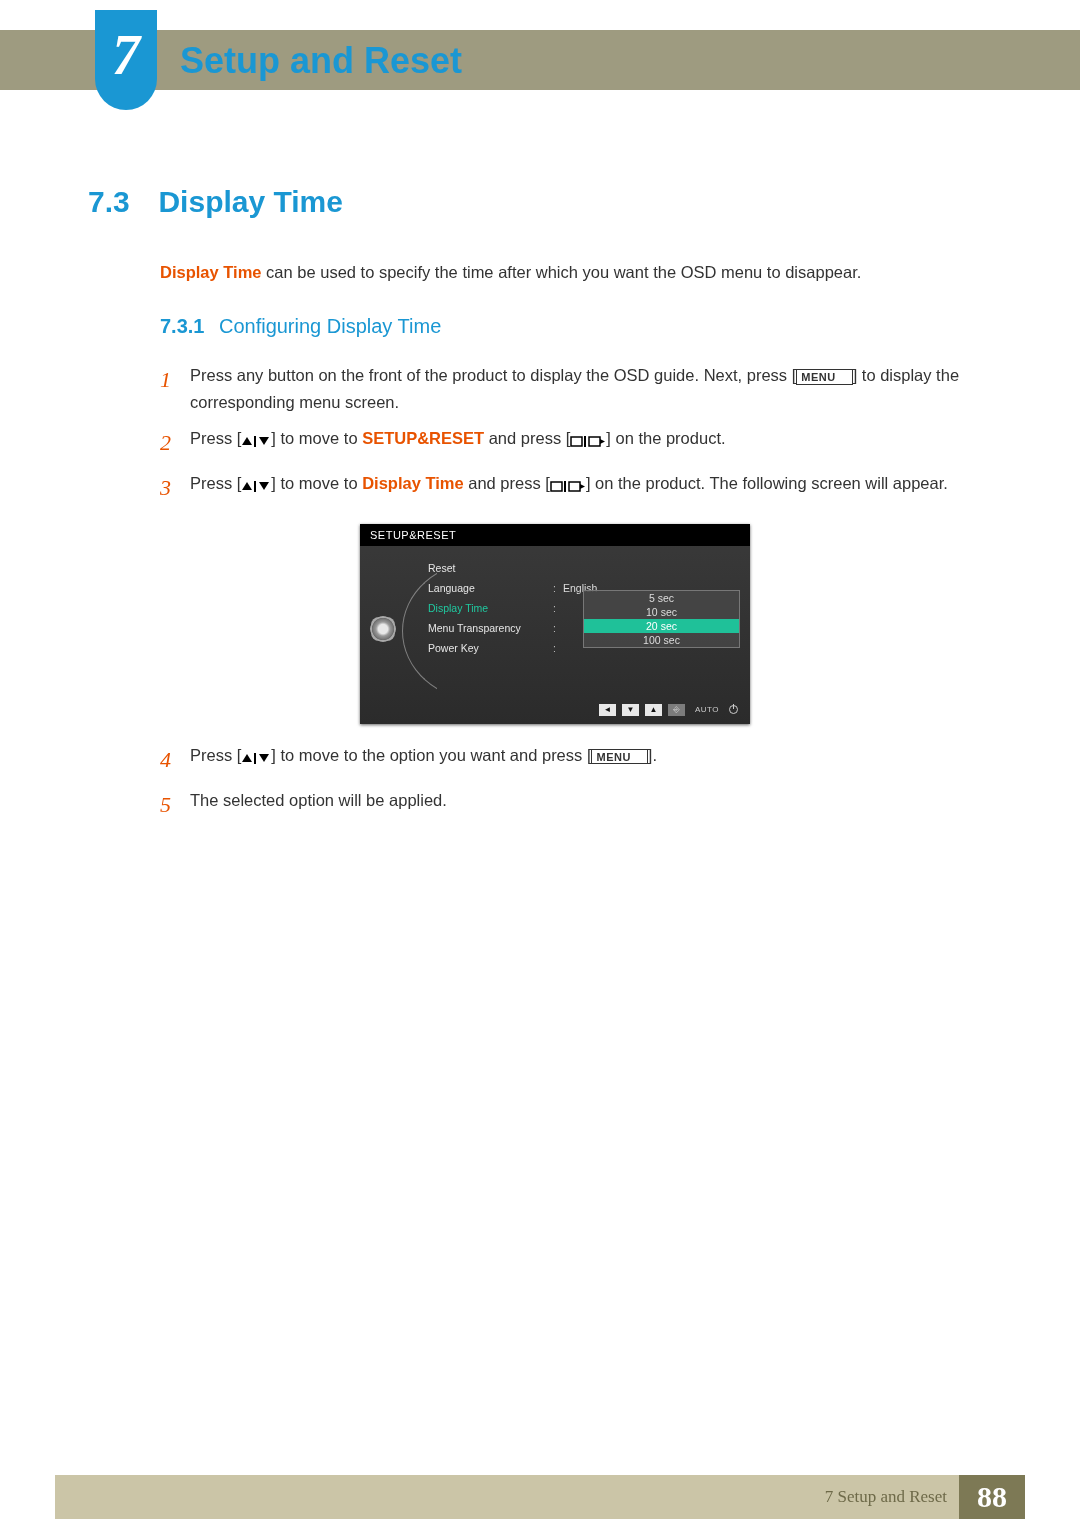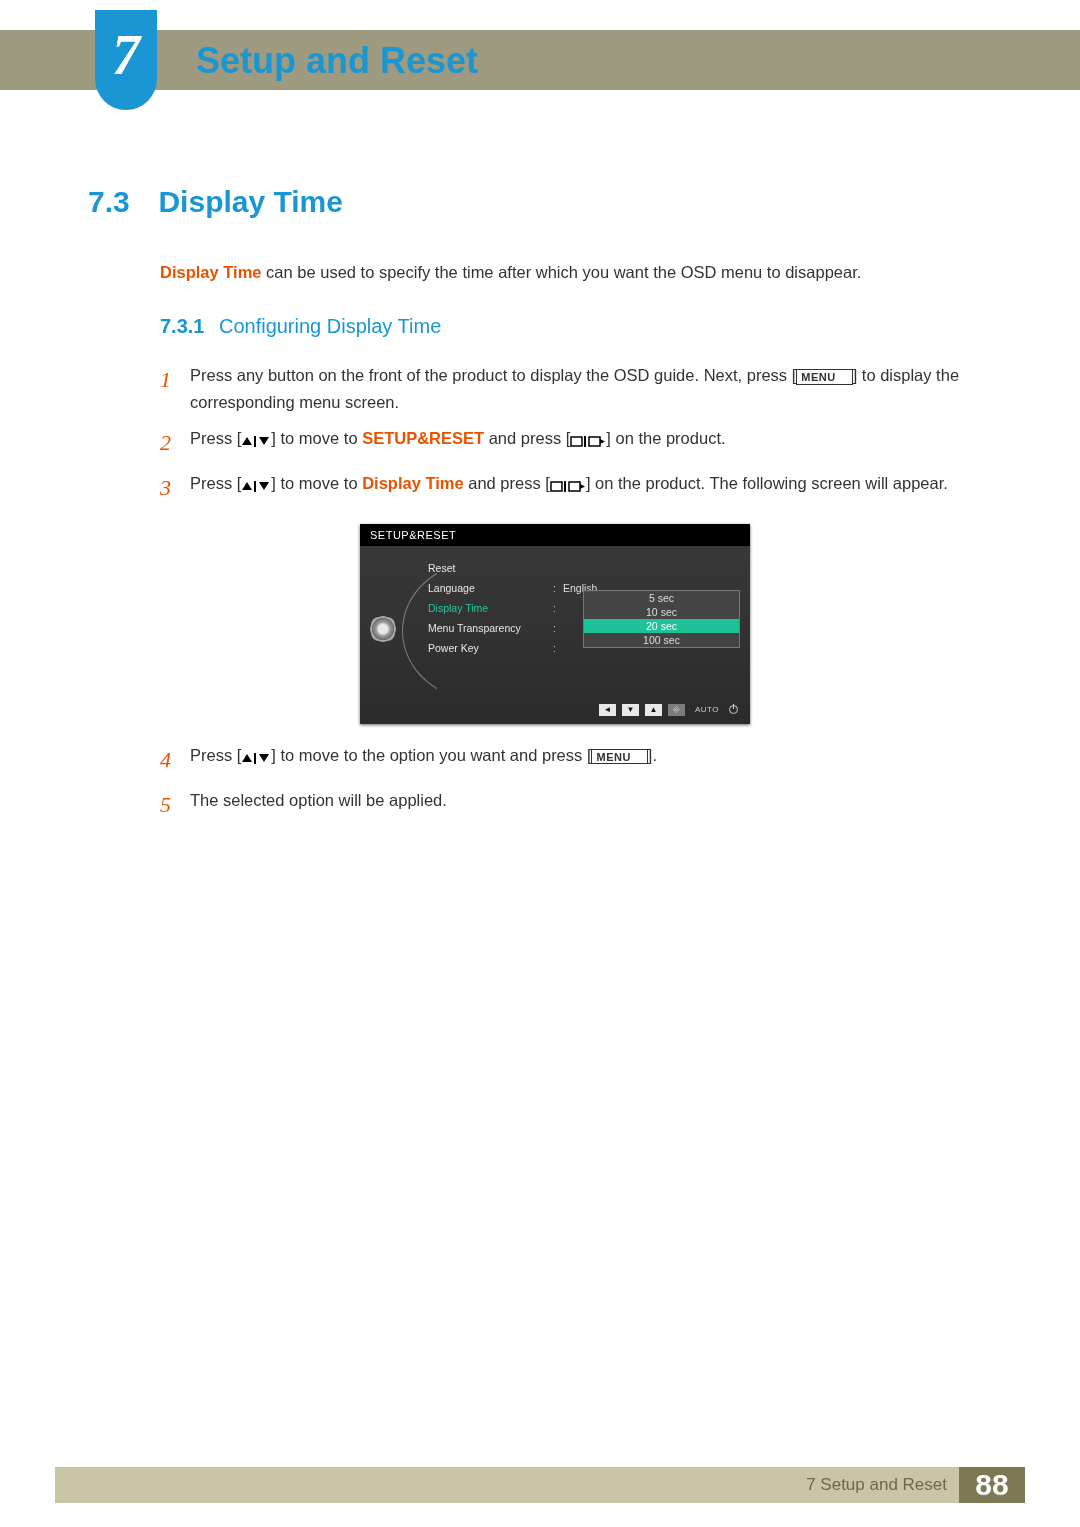--- a/index.html
+++ b/index.html
@@ -29,21 +29,21 @@
     color: #fff;
     font-size: 56px;
     font-weight: bold;
     text-align: center;
     line-height: 90px;
     font-style: italic;
     font-family: "Times New Roman", serif;
   }
   .chapter-title {
     position: absolute;
-    top: 40px; left: 196px;
+    top: 40px; left: 180px;
     color: #1a97d3;
     font-size: 36px;
     font-weight: bold;
   }
   .content {
     position: absolute;
     top: 185px; left: 88px; right: 88px;
   }
   .sec-num {
     display: inline-block;
@@ -216,23 +216,24 @@
     content: "";
     position: absolute;
     top: -2px; left: 3.2px;
     width: 1.2px; height: 5px;
     background: #ccc;
   }
 
   
   .ftr-stripe {
     position: absolute;
-    bottom: 24px; left: 55px; right: 55px;
-    height: 36px;
+    bottom: 8px; left: 55px; right: 55px;
+    height: 44px;
     background: #cbc5a7;
+    font-family: Liberation Serif, serif;
   }
   .ftr-num {
     position: absolute;
     right: 0; top: 0; bottom: 0;
     width: 66px;
     background: #7d7955;
     color: #fff;
     font-size: 30px;
     font-weight: bold;
     display: flex;

